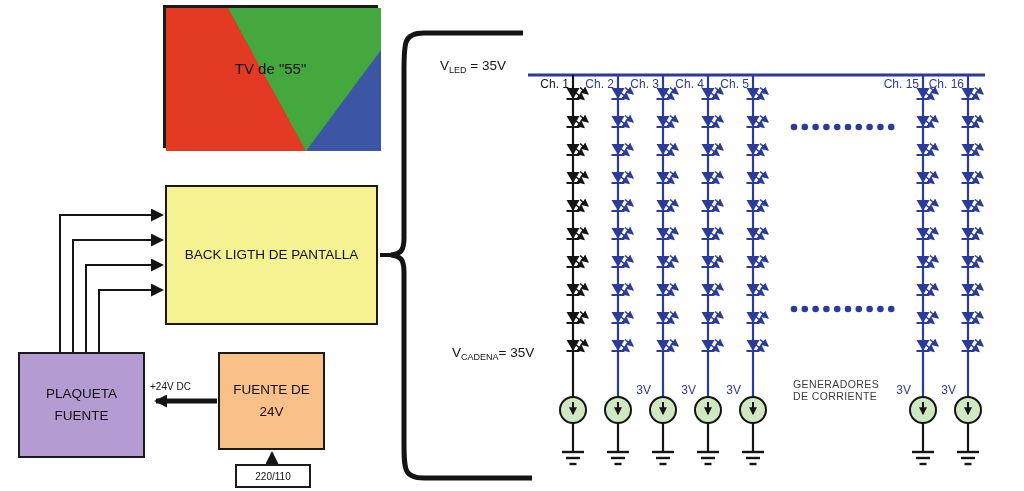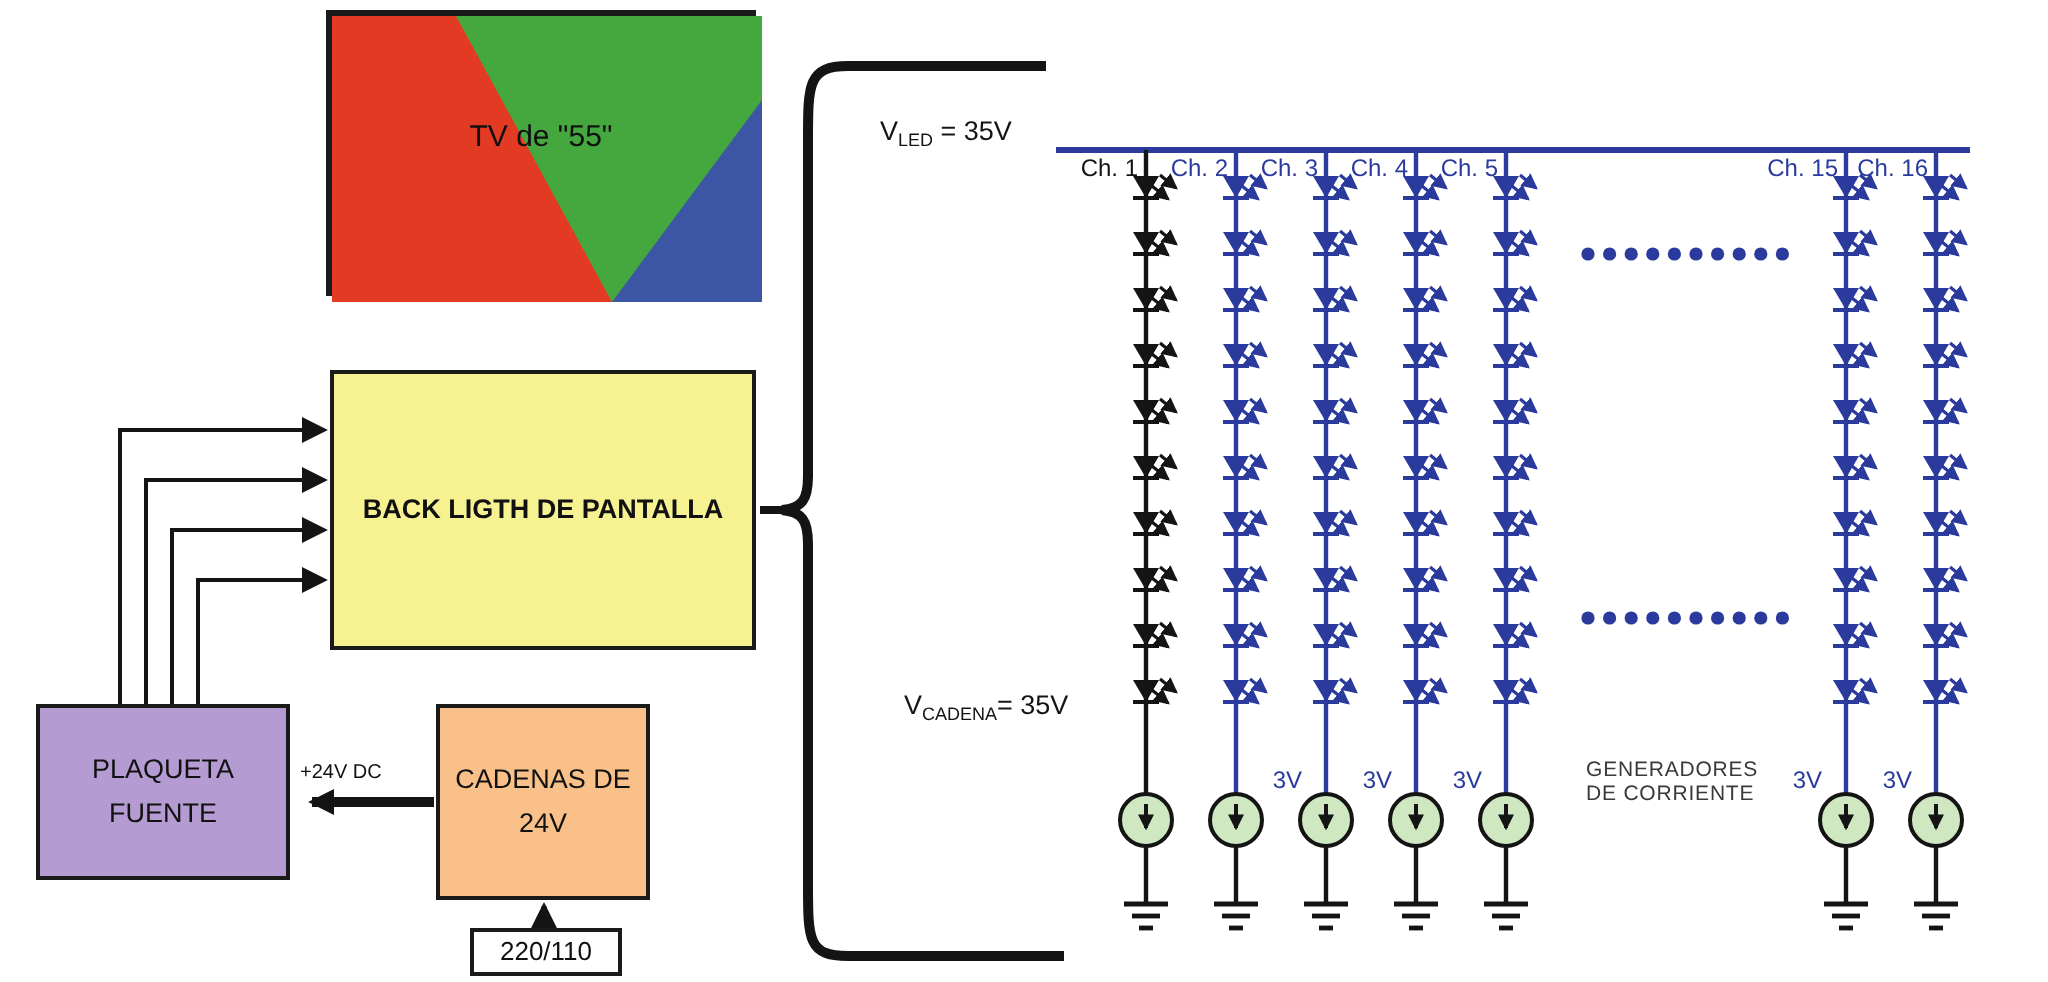--- a/index.html
+++ b/index.html
@@ -5,25 +5,25 @@
   html,body{margin:0;padding:0;background:#fff;}
   .stage{position:relative;width:1024px;height:491px;background:#ffffff;
          font-family:"Liberation Sans",sans-serif;overflow:hidden;}
   .box{position:absolute;border:2px solid #1a1a1a;box-sizing:border-box;
        display:flex;flex-direction:column;align-items:center;justify-content:center;
        text-align:center;color:#111;}
   .box .ln{font-size:13.5px;line-height:1.65;}
   #tv-box{left:163px;top:5px;width:215px;height:143px;border-width:3px;}
   #tv-box svg{position:absolute;inset:0;}
   #tv-label{position:absolute;left:0;right:0;top:52px;font-size:15px;color:#111;text-align:center;}
-  #backlight-box{left:165px;top:185px;width:213px;height:140px;font-weight:bold;}
-  #driver-box{left:18px;top:352px;width:127px;height:88px;}
+  #backlight-box{left:165px;top:185px;width:213px;height:140px;}
+  #driver-box{left:18px;top:352px;width:127px;height:106px;}
   #supply-box{left:218px;top:352px;width:107px;height:98px;}
   #mains-box{left:235px;top:464px;width:76px;height:24px;background:#fff;}
-  #mains-box .ln{font-size:13px;line-height:1.1;}
+  #mains-box .ln{font-size:10px;line-height:1.1;}
   #supply-arrow-label{position:absolute;left:150px;top:381px;width:66px;
         text-align:left;font-size:10px;color:#111;}
   #diagram{position:absolute;left:0;top:0;pointer-events:none;}
   #diagram text{font-family:"Liberation Sans",sans-serif;}
 </style>
 </head>
 <body>
 
 <div class="stage">
 
@@ -39,21 +39,21 @@
   <div class="box" id="backlight-box" style="background: rgb(246, 242, 146);">
     <div class="ln">BACK LIGTH DE PANTALLA</div>
   </div>
 
   <div class="box" id="driver-box" style="background: rgb(180, 155, 209);">
     <div class="ln">PLAQUETA</div>
     <div class="ln">FUENTE</div>
   </div>
 
   <div class="box" id="supply-box" style="background: rgb(249, 193, 137);">
-    <div class="ln">CADENAS DE 24V</div>
+    <div class="ln">FUENTE DE 24V</div>
   </div>
 
   <div class="box" id="mains-box">
     <div class="ln">220/110</div>
   </div>
 
   <div id="supply-arrow-label">+24V DC</div>
 
   <svg id="diagram" width="1024" height="491" viewBox="0 0 1024 491">
     <defs>

